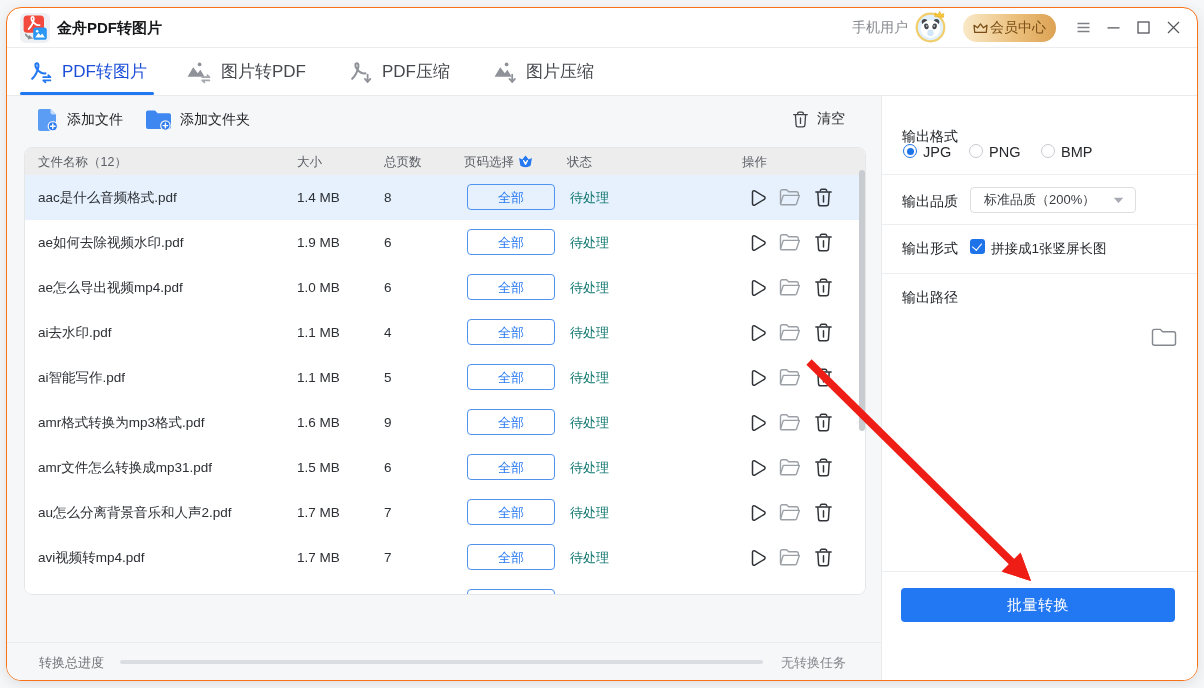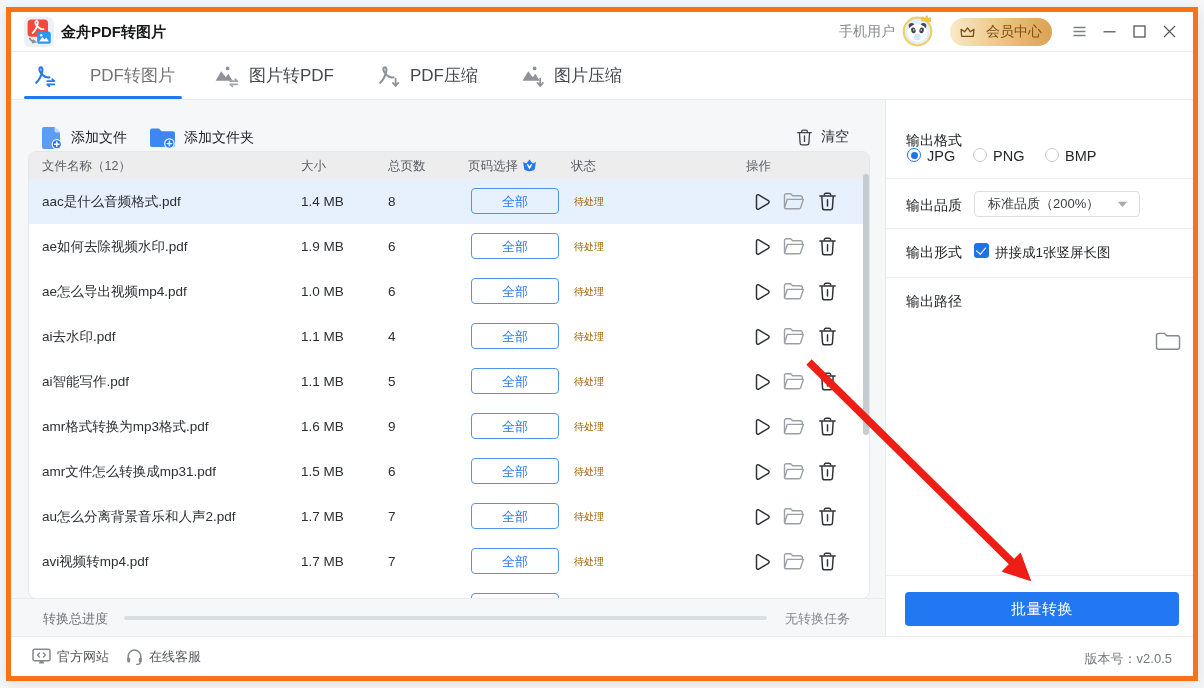--- a/index.html
+++ b/index.html
@@ -6,59 +6,59 @@
   html,body { width:1204px; height:688px; }
   body {
     font-family:"Liberation Sans", sans-serif;
     background:#f6f7f8;
     position:relative;
     overflow:hidden;
     -webkit-font-smoothing:antialiased;
   }
   .window {
     position:absolute; left:6px; top:7px; width:1192px; height:674px;
-    background:#fff; border:5px solid #f97316; border-radius:0;
+    background:#fff; border:1px solid #f97316; border-radius:15px;
     box-shadow:0 3px 14px rgba(0,0,0,.10);
     overflow:hidden;
     display:flex; flex-direction:column;
   }
   
   .titlebar {
     height:40px; flex:0 0 40px; border-bottom:1px solid #ececee;
     display:flex; align-items:center; position:relative;
   }
   .app-logo { position:absolute; left:13px; top:5px; width:30px; height:30px; }
   .app-title { position:absolute; left:50px; top:11px; font-size:15px; font-weight:bold; color:#17181a; line-height:18px; }
   .tb-right { position:absolute; right:0; top:0; height:39px; display:flex; align-items:center; }
   .user-label { font-size:14px; color:#85888e; margin-right:7px; }
   .avatar { width:31px; height:31px; margin-right:17px; }
   .member-btn {
-    height:28px; padding:0 10px 0 9px; border-radius:14px; display:flex; align-items:center; gap:10px;
+    height:28px; padding:0 10px 0 9px; border-radius:14px; display:flex; align-items:center; gap:1px;
     background:linear-gradient(90deg,#f9e9c8 0%, #ecc17e 55%, #dca254 100%);
     font-size:14px; color:#7a4e16; margin-right:21px; cursor:pointer;
   }
   .win-ctl { width:13px; height:13px; margin-right:17px; display:block; }
   .win-ctl.close { margin-right:17px; }
   
   .tabbar {
     height:48px; flex:0 0 48px; border-bottom:1px solid #e9eaec; background:#fff;
     display:flex; align-items:stretch; padding-left:13px;
   }
   .tab { display:flex; align-items:center; gap:9px; padding:0 7px; margin-right:29px; position:relative; cursor:pointer; }
   .tab:first-child { margin-right:25px; }
   .tab .tab-label { font-size:17px; color:#45484e; line-height:22px; }
-  .tab.active .tab-label { color:#737373;margin-left:24px; }
+  .tab.active .tab-label { color:#1d4ed8; }
   .tab.active::after {
     content:""; position:absolute; left:0; right:0; bottom:0; height:3px; background:#2277f2; border-radius:2px;
   }
   
   .middle { flex:1; display:flex; min-height:0; }
   .left-panel { width:874px; flex:0 0 874px; background:#f6f7f9; position:relative; }
   
-  .toolbar { position:absolute; left:0; top:16px; width:100%; height:51px;text-decoration:underline; }
+  .toolbar { position:absolute; left:0; top:2px; width:100%; height:51px;text-decoration:underline; }
   .tool-btn { position:absolute; display:flex; align-items:center; gap:8px; cursor:pointer; }
   .tool-btn .tool-label { font-size:14px; color:#212428; }
   .tool-btn.add-file { left:30px; top:10px; }
   .tool-btn.add-folder { left:138px; top:10px; }
   .clear-btn { position:absolute; right:36px; top:12px; display:flex; align-items:center; gap:9px; cursor:pointer; }
   .clear-btn .clear-label { font-size:14px; color:#292c30; }
   
   .table {
     position:absolute; left:17px; top:51px; width:842px; height:448px;
     background:#fff; border:1px solid #e5e6e8; border-radius:8px; overflow:hidden;
@@ -78,21 +78,21 @@
   .trow span { position:absolute; font-size:13.5px; color:#2c2f34; line-height:17px; top:14px; }
   .cell-name { left:13px; max-width:250px; white-space:nowrap; overflow:hidden; }
   .cell-size { left:272px; }
   .cell-pages { left:359px; }
   .pagesel-btn {
     position:absolute; left:442px; top:9px; width:88px; height:26px;
     border:1px solid #4f93ef; border-radius:4px; color:#2879f1; font-size:13px;
     display:flex; align-items:center; justify-content:center; cursor:pointer; background:transparent;
   }
   .pagesel-btn span { position:static; line-height:13px; font-size:13px; color:#2879f1; top:auto; }
-  .trow .cell-status { left:545px; color:#a16207; font-size:10px; top:14px; }
+  .trow .cell-status { left:545px; color:#0f766e; font-size:13px; top:14px; }
   .row-icon { position:absolute; top:13px; cursor:pointer; }
   .row-icon.play { left:723px; }
   .row-icon.folder { left:754px; }
   .row-icon.trash { left:790px; }
   .partial-row .pagesel-btn { top:9px; }
   .scroll-thumb { position:absolute; left:834px; top:22px; width:6px; height:261px; background:#c8cbd0; border-radius:3px; }
   
   .progress-row { position:absolute; left:0; bottom:0; width:100%; height:38px; border-top:1px solid #eaebed; }
   .progress-label { position:absolute; left:32px; top:11px; font-size:13px; color:#6f7277; }
   .progress-bar { position:absolute; left:113px; top:16.5px; width:643px; height:4.5px; background:#dadee3; border-radius:3px; }
@@ -526,39 +526,19 @@
         <path d="M2 5.5 a2 2 0 0 1 2 -2 h6.2 l2.4 2.5 H24 a2 2 0 0 1 2 2 V18 a2 2 0 0 1 -2 2 H4 a2 2 0 0 1 -2 -2 Z" fill="none" stroke="#85888d" stroke-width="1.5"></path>
       </svg>
       <div class="side-divider dv4"></div>
 
       <div class="convert-btn">
         <span>批量转换</span>
       </div>
     </div>
   </div>
 
-  <div class="footer">
-    <div class="footer-link link-website">
-      <svg width="19" height="17" viewBox="0 0 19 17">
-        <rect x="1" y="1.2" width="17" height="11.6" rx="1.6" fill="none" stroke="#85888d" stroke-width="1.5"></rect>
-        <path d="M7.5 5 L5.6 7 L7.5 9 M11.5 5 L13.4 7 L11.5 9" fill="none" stroke="#85888d" stroke-width="1.4" stroke-linecap="round" stroke-linejoin="round"></path>
-        <path d="M7 15.6 L7.6 12.9 H11.4 L12 15.6 Z" fill="#85888d"></path>
-      </svg>
-      <span class="fl-label">官方网站</span>
-    </div>
-    <div class="footer-link link-support">
-      <svg width="17" height="17" viewBox="0 0 17 17">
-        <path d="M2.2 12.2 V8.4 a6.3 6.3 0 0 1 12.6 0 V12.2" fill="none" stroke="#85888d" stroke-width="1.5" stroke-linecap="round"></path>
-        <rect x="1.2" y="9.4" width="3" height="5" rx="1.5" fill="#85888d"></rect>
-        <rect x="12.8" y="9.4" width="3" height="5" rx="1.5" fill="#85888d"></rect>
-        <path d="M14.3 14.4 c0 1.4 -1.8 2 -3.6 2" fill="none" stroke="#85888d" stroke-width="1.3" stroke-linecap="round"></path>
-      </svg>
-      <span class="fl-label">在线客服</span>
-    </div>
-    <span class="version">版本号：v2.0.5</span>
-  </div>
 </div>
 
 <svg class="arrow-overlay" viewBox="0 0 1204 688">
   <path d="M809 362 L1014 564" stroke="#ee1d15" stroke-width="7.5" fill="none"></path>
   <path d="M1031 581 L1001.5 571.5 L1011 562 L1020.5 552.5 Z" fill="#ee1d15"></path>
   <path d="M1031 581 L1003 572 L1021 554 Z" fill="#ee1d15"></path>
 </svg>
 
 </body></html>

